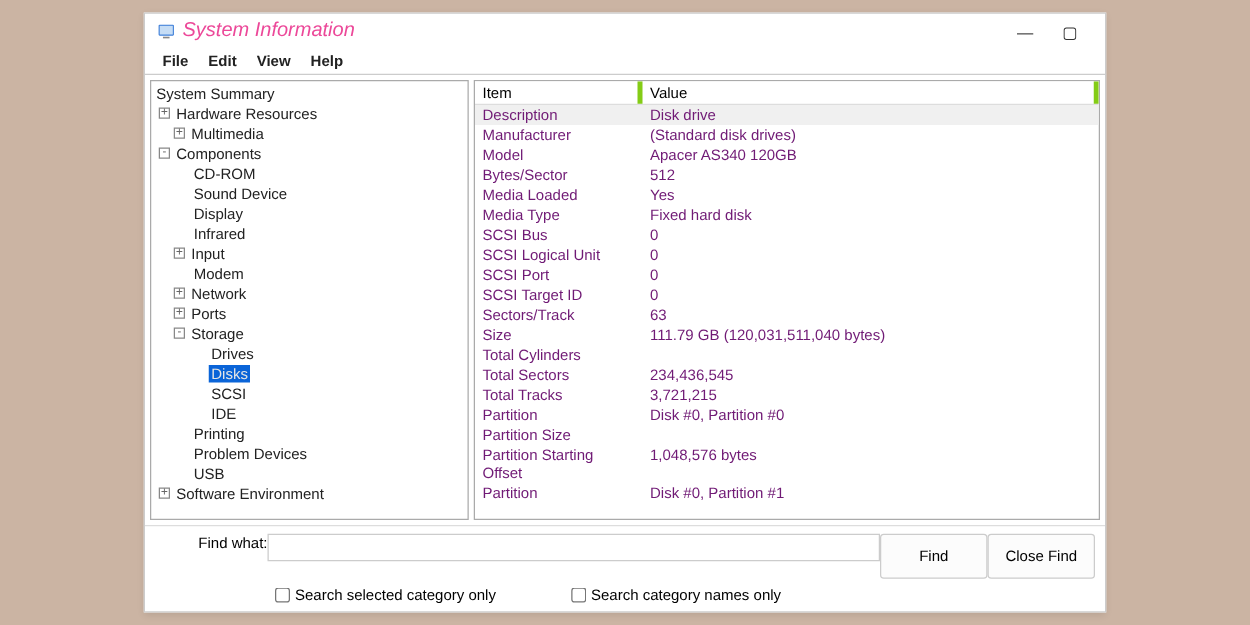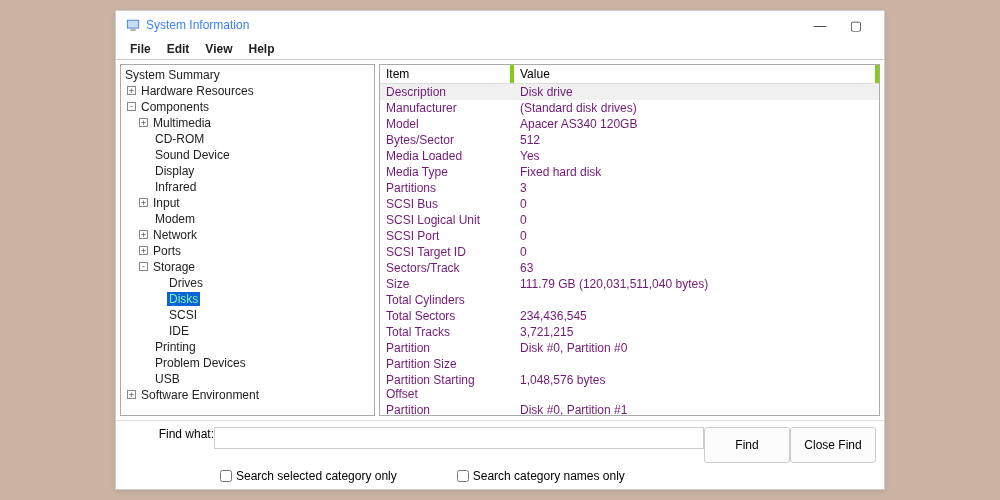--- a/index.html
+++ b/index.html
@@ -1,32 +1,32 @@
 <!DOCTYPE html>
 <html><head>
   <meta charset="utf-8">
   <style>
     * { box-sizing: border-box; margin: 0; padding: 0; }
     body { font-family: 'Segoe UI', Tahoma, sans-serif; font-size: 12px; background: #cbb4a3; width: 1000px; height: 500px; overflow: hidden; display: flex; align-items: center; justify-content: center; }
     .window { background: #fff; width: 770px; height: 480px; border: 1px solid #ccc; display: flex; flex-direction: column; box-shadow: 0 2px 6px rgba(0,0,0,0.1); }
     .titlebar { display: flex; align-items: center; padding: 6px 10px; height: 28px; }
     .titlebar .icon { width: 14px; height: 14px; margin-right: 6px; display:inline-block; }
     .titlebar .icon svg { width:14px; height:14px; }
-    .titlebar .title { color: #3b82f6; font-size: 12px; }
+    .titlebar .title { color: #ec4899; font-size: 16px; font-style: italic; }
     .titlebar .spacer { flex: 1; }
     .winbtn { width: 36px; height: 24px; display: flex; align-items: center; justify-content: center; font-size: 13px; color: #333; cursor: pointer;}
     .menubar { display: flex; padding: 2px 8px; height: 20px; align-items:center; gap: 4px; font-weight: bold; }
     .menubar .menuitem { padding: 2px 6px; color: #222; cursor: pointer; font-size: 12px; }
     .content { flex: 1; display: flex; border-top: 1px solid #ccc; overflow: hidden; }
     .tree { width: 255px; border: 1px solid #aaa; margin: 4px 2px 4px 4px; overflow-y: auto; background: #fff; padding: 1px 0; }
     .tree-row { white-space: nowrap; padding: 1px 0; font-size: 12px; color: #222; height: 16px; line-height:14px;}
     .tree-row .exp { display:inline-block; width:9px; height:9px; border:1px solid #888; color:#666; font-size:9px; line-height:7px; text-align:center; margin-right:3px; vertical-align:middle; cursor:pointer; font-family: monospace;}
     .tree-row .noexp { display:inline-block; width:11px; margin-right:3px;}
     .tree-row .label { vertical-align:middle; padding: 0 2px; cursor:pointer;}
-    .tree-row.selected .label { background:#0a64d8; color:#86efac;text-align:right; }
+    .tree-row.selected .label { background:#0a64d8; color:#e5e5e5;text-align:right; }
     .table-pane { flex: 1; border: 1px solid #aaa; margin: 4px 4px 4px 2px; overflow: hidden; display:flex; flex-direction:column;}
     .table-header { display:flex; border-bottom: 1px solid #ddd; background:#fff; }
     .table-header .col { padding: 2px 6px; font-size:12px; border-right:4px solid #84cc16; }
     .col-item { width: 134px; }
     .col-value { flex:1; }
     .table-body { flex:1; overflow-y:auto; }
     .table-row { display:flex; }
     .table-row:nth-child(1) { background:#f0f0f0; }
     .table-row .cell { padding: 1px 6px; font-size:12px; color:#701a75; }
     .cell-item { width: 134px; }
@@ -61,22 +61,22 @@
   <div class="menubar">
     <span class="menuitem">File</span>
     <span class="menuitem">Edit</span>
     <span class="menuitem">View</span>
     <span class="menuitem">Help</span>
   </div>
   <div class="content">
     <div class="tree">
       <div class="tree-row" style="padding-left:2px;"><span class="label">System Summary</span></div>
       <div class="tree-row" style="padding-left:6px;"><span class="exp">+</span><span class="label">Hardware Resources</span></div>
+      <div class="tree-row" style="padding-left:18px;"><span class="exp">+</span><span class="label">Multimedia</span></div>
       <div class="tree-row" style="padding-left:6px;"><span class="exp">-</span><span class="label">Components</span></div>
-      <div class="tree-row" style="padding-left:18px;"><span class="exp">+</span><span class="label">Multimedia</span></div>
       <div class="tree-row" style="padding-left:18px;"><span class="noexp"></span><span class="label">CD-ROM</span></div>
       <div class="tree-row" style="padding-left:18px;"><span class="noexp"></span><span class="label">Sound Device</span></div>
       <div class="tree-row" style="padding-left:18px;"><span class="noexp"></span><span class="label">Display</span></div>
       <div class="tree-row" style="padding-left:18px;"><span class="noexp"></span><span class="label">Infrared</span></div>
       <div class="tree-row" style="padding-left:18px;"><span class="exp">+</span><span class="label">Input</span></div>
       <div class="tree-row" style="padding-left:18px;"><span class="noexp"></span><span class="label">Modem</span></div>
       <div class="tree-row" style="padding-left:18px;"><span class="exp">+</span><span class="label">Network</span></div>
       <div class="tree-row" style="padding-left:18px;"><span class="exp">+</span><span class="label">Ports</span></div>
       <div class="tree-row" style="padding-left:18px;"><span class="exp">-</span><span class="label">Storage</span></div>
       <div class="tree-row" style="padding-left:32px;"><span class="noexp"></span><span class="label">Drives</span></div>
@@ -110,24 +110,20 @@
             <div class="cell cell-item">Bytes/Sector</div>
             <div class="cell cell-value">512</div>
           </div>
           <div class="table-row">
             <div class="cell cell-item">Media Loaded</div>
             <div class="cell cell-value">Yes</div>
           </div>
           <div class="table-row">
             <div class="cell cell-item">Media Type</div>
             <div class="cell cell-value">Fixed hard disk</div>
-          </div>
-          <div class="table-row">
-            <div class="cell cell-item">Partitions</div>
-            <div class="cell cell-value">3</div>
           </div>
           <div class="table-row">
             <div class="cell cell-item">SCSI Bus</div>
             <div class="cell cell-value">0</div>
           </div>
           <div class="table-row">
             <div class="cell cell-item">SCSI Logical Unit</div>
             <div class="cell cell-value">0</div>
           </div>
           <div class="table-row">

